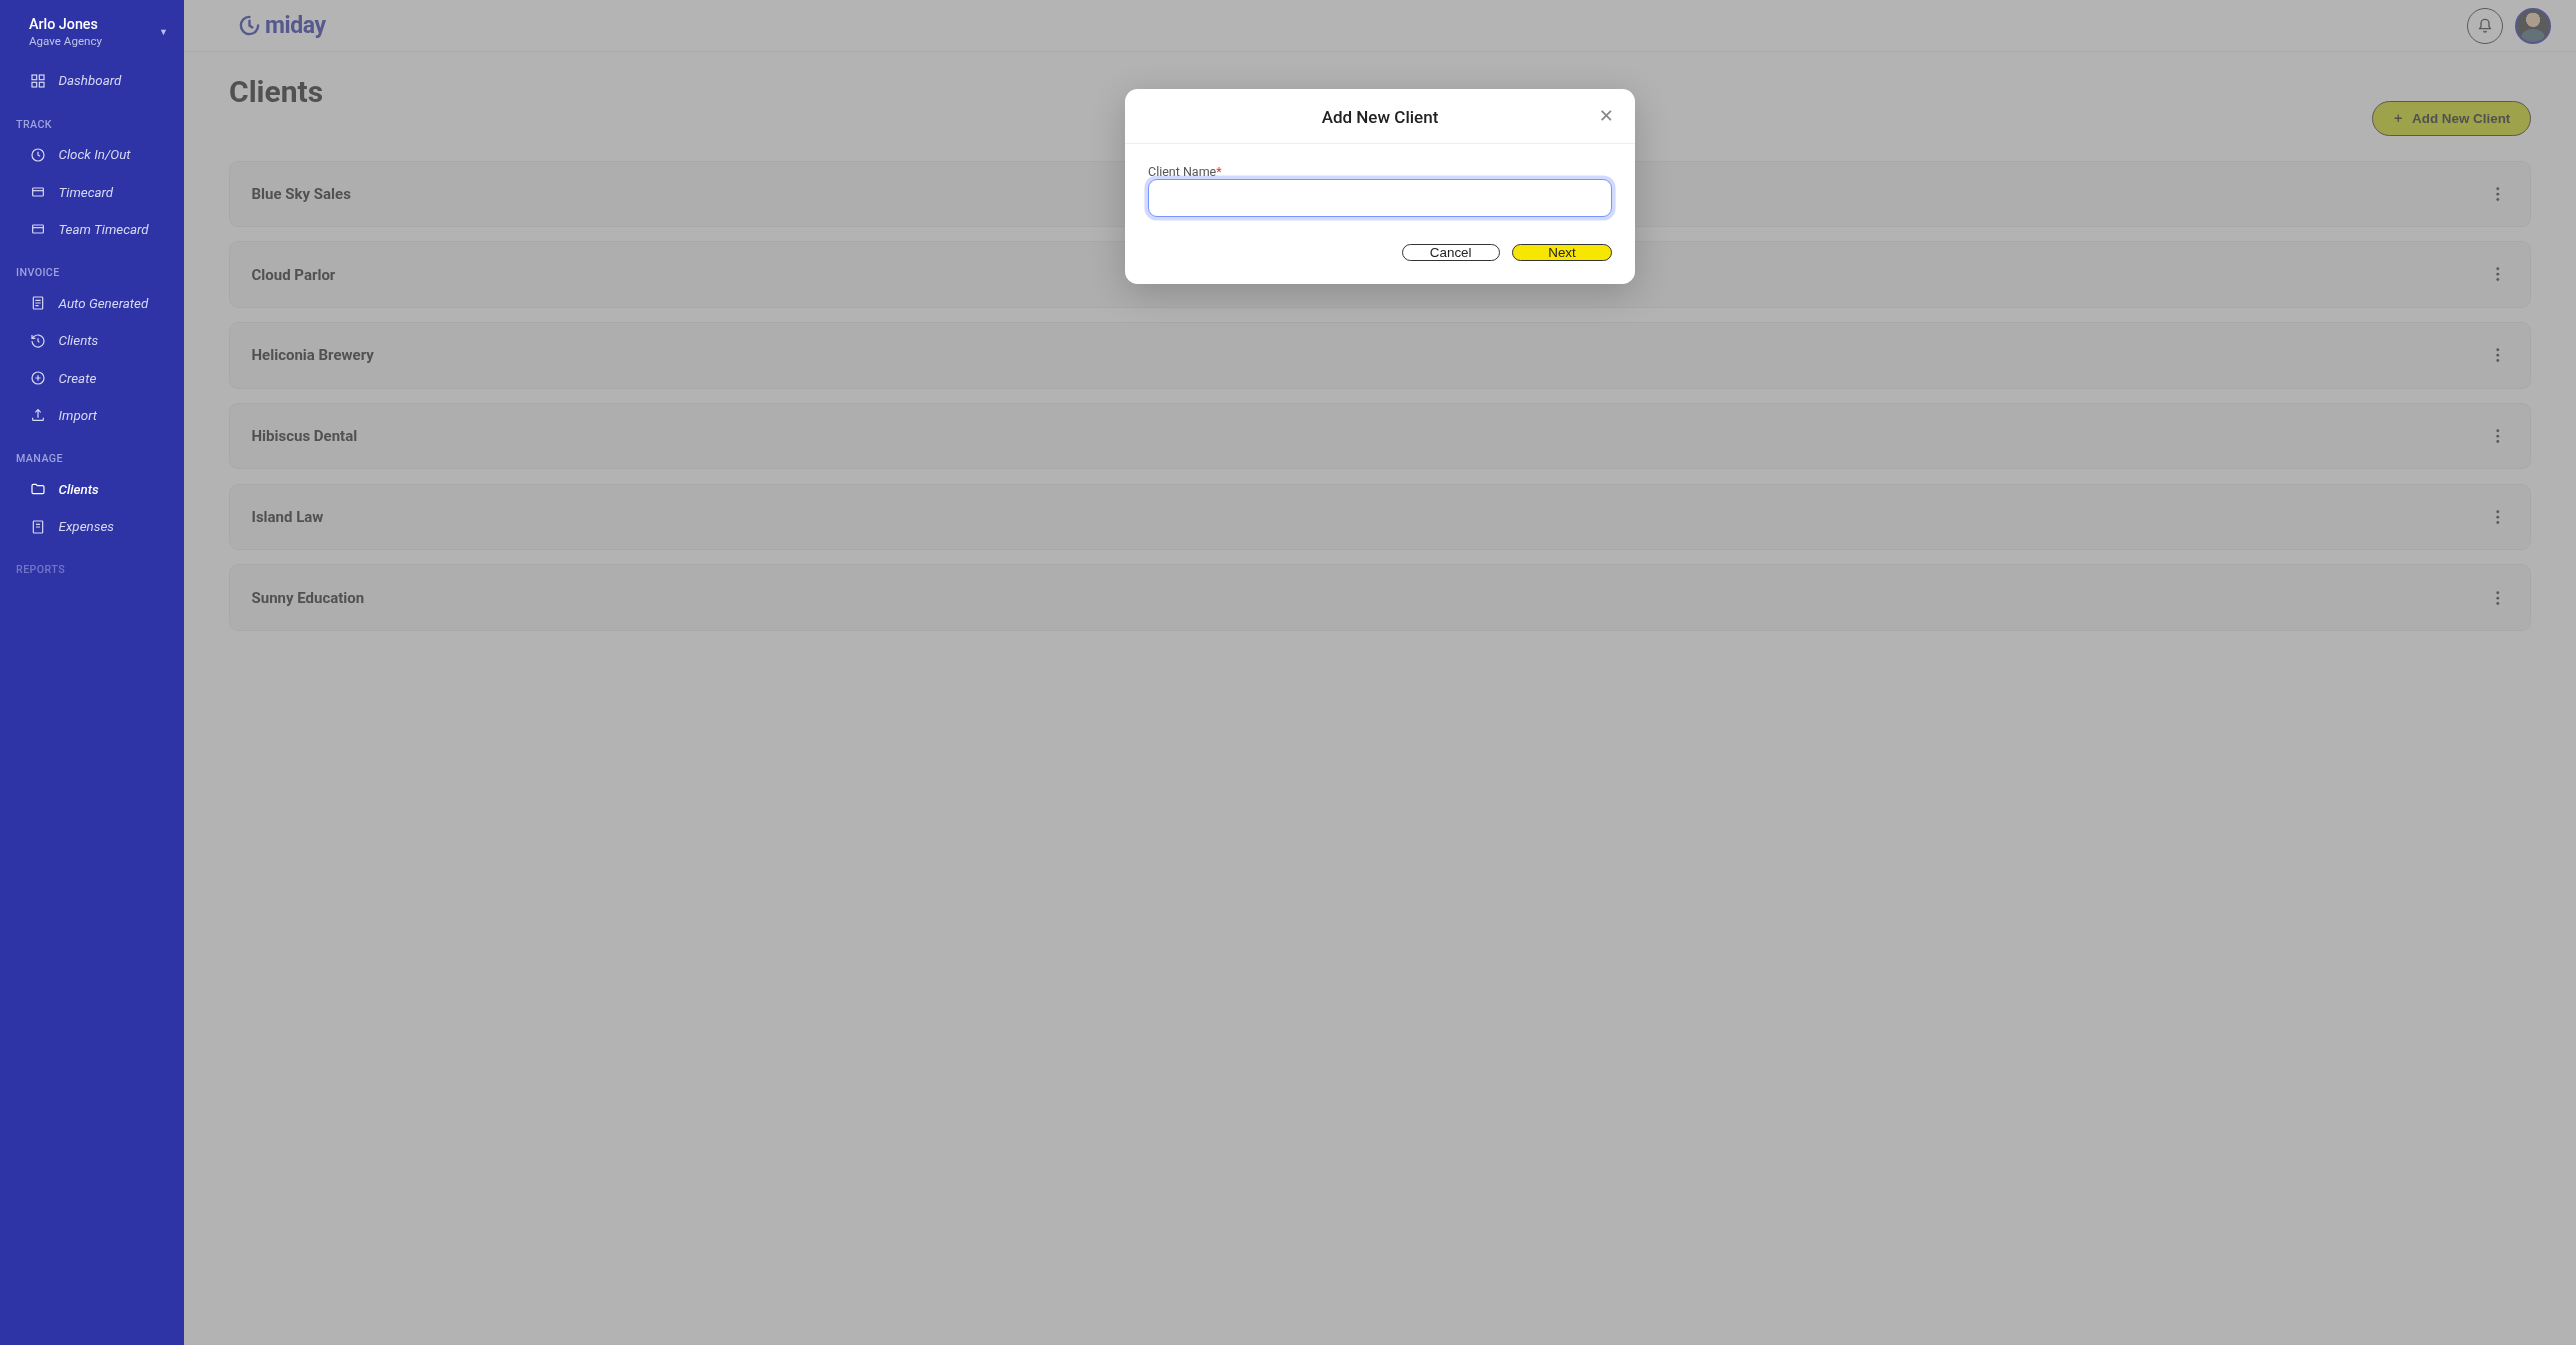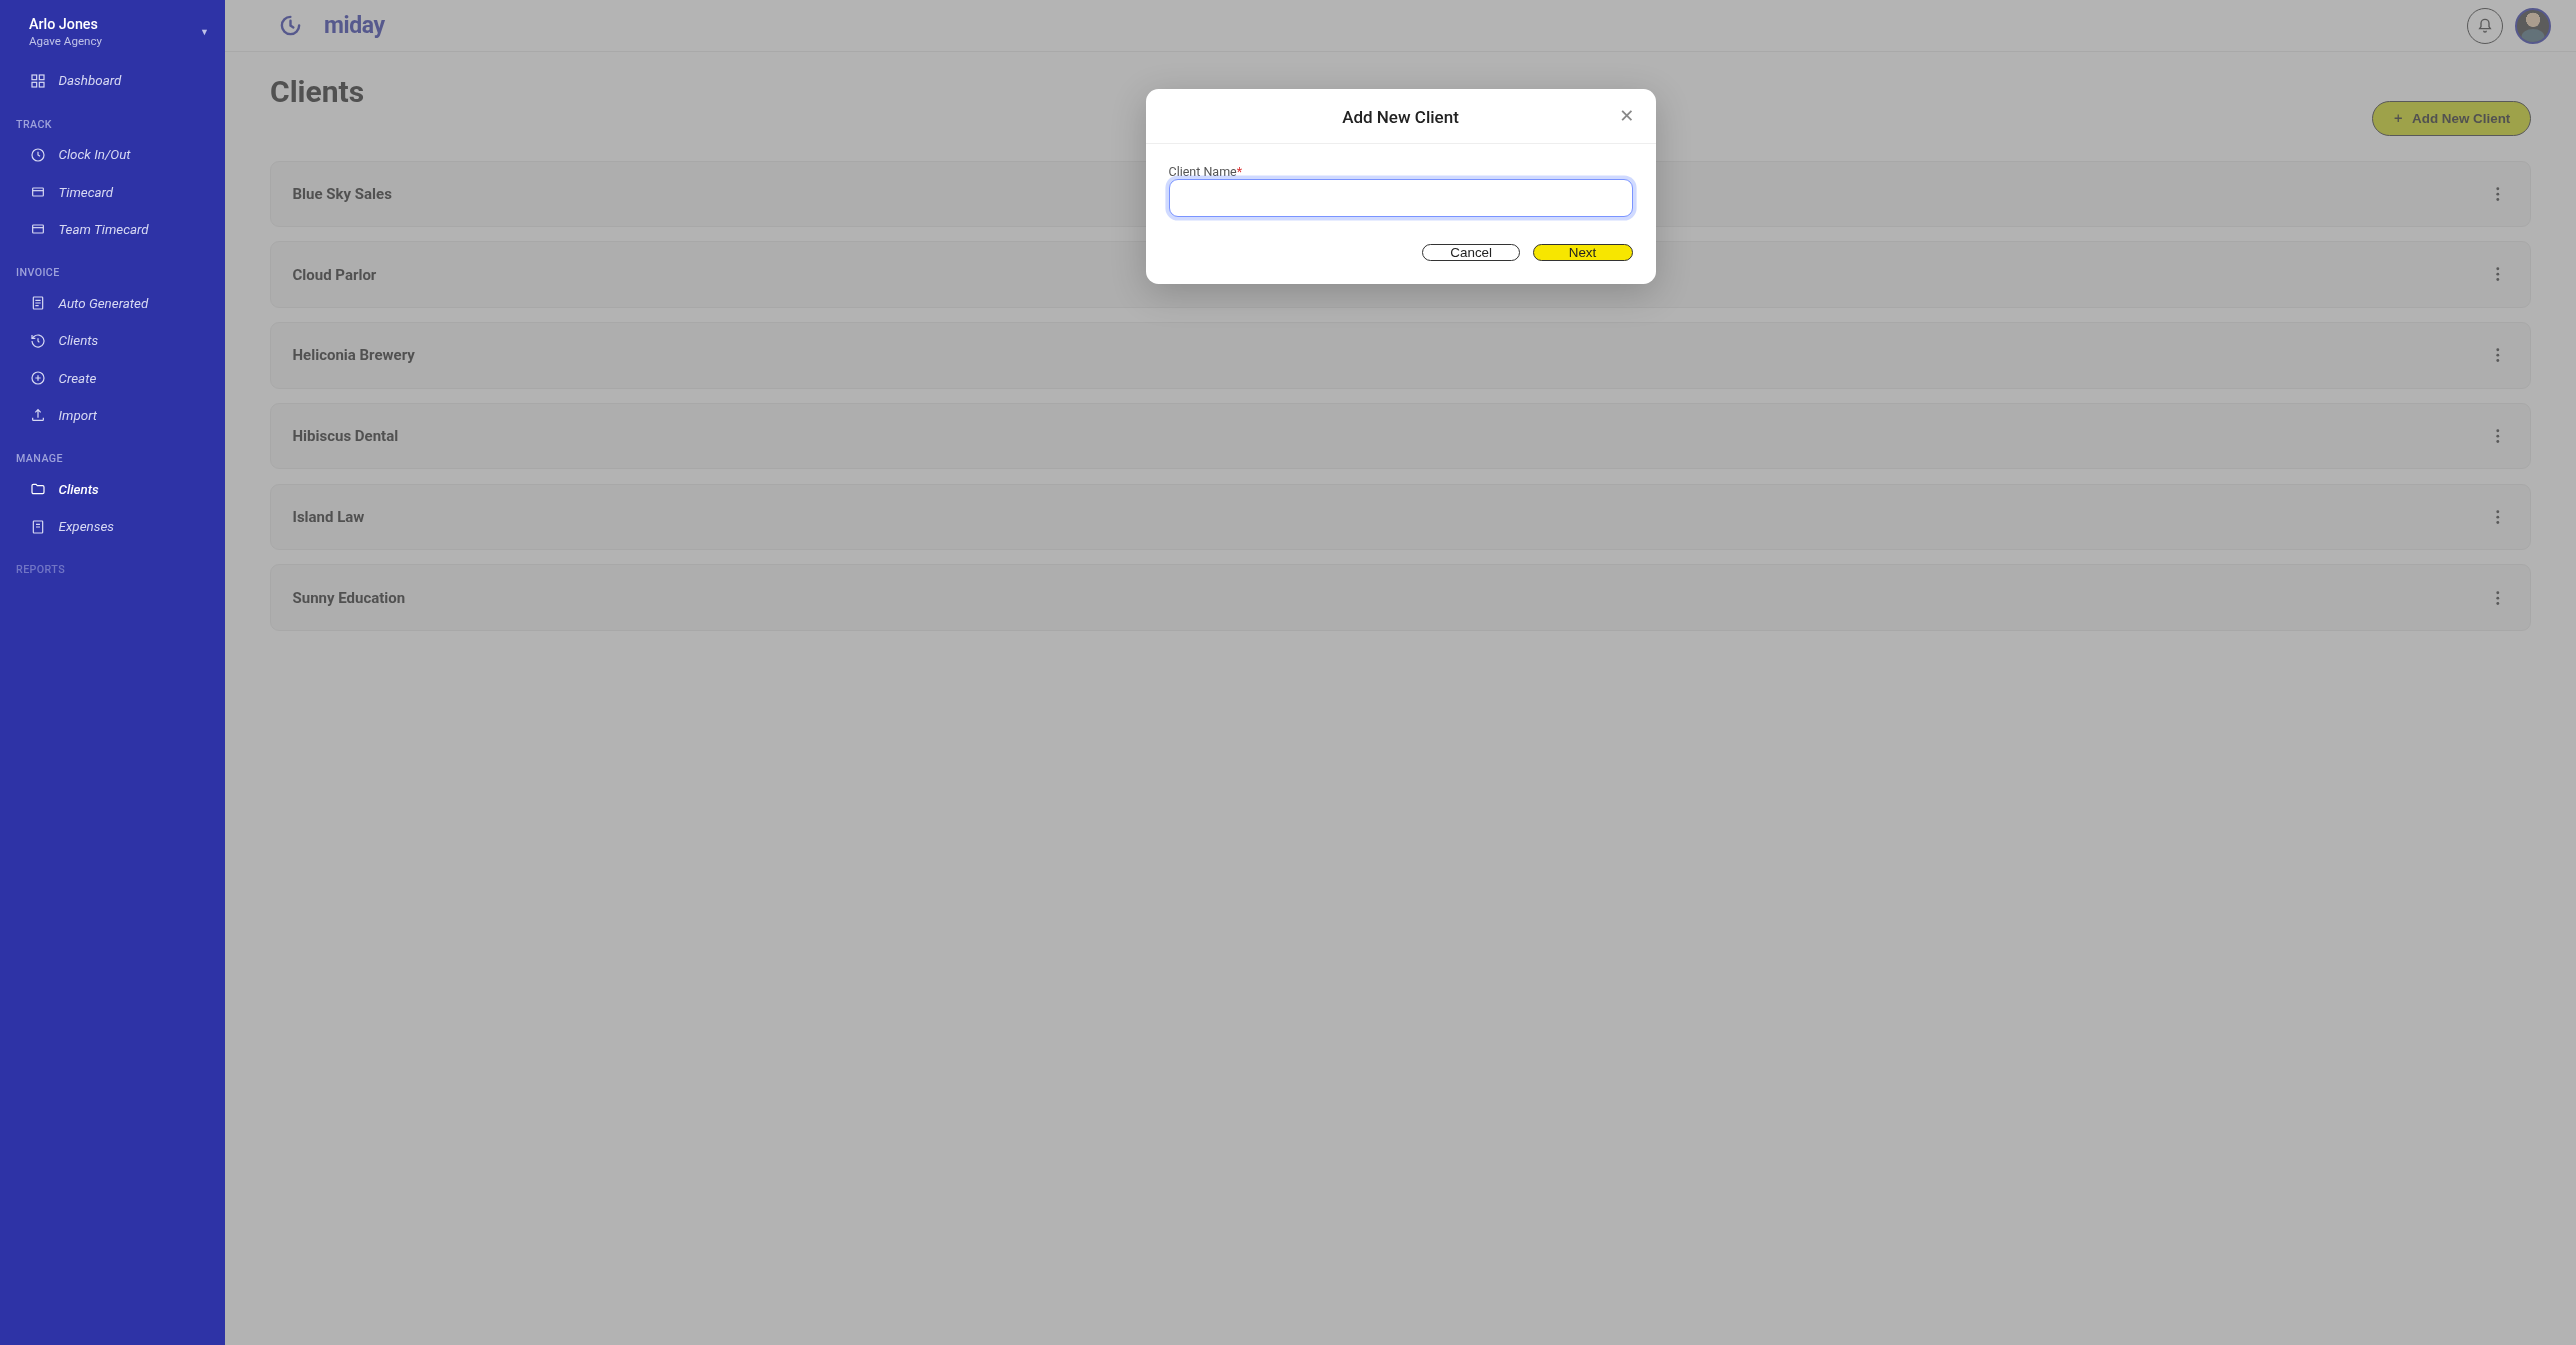--- a/index.html
+++ b/index.html
@@ -6,21 +6,21 @@
   html, body { width: 100%; height: 100%; }
   body {
     font-family: -apple-system, BlinkMacSystemFont, "Segoe UI", Roboto, sans-serif;
     background: #f5f5f5;
     overflow: hidden;
   }
   .app { display: flex; width: 100%; height: 100vh; }
   
   
   .sidebar {
-    width: 225px;
+    width: 184px;
     background: #2e33a6;
     color: #fff;
     flex-shrink: 0;
     display: flex;
     flex-direction: column;
     padding-top: 9px;
     overflow-y: auto;
   }
   .user-block {
     display: flex;
@@ -60,21 +60,21 @@
   .main { flex: 1; display: flex; flex-direction: column; background: #fafafa; position: relative; }
   .topbar {
     height: 52px;
     background: #fcfcfc;
     border-bottom: 0.9px solid #e5e5e5;
     display: flex;
     align-items: center;
     justify-content: space-between;
     padding: 0 25px 0 54px;
   }
-  .logo { display: flex; align-items: center; gap: 22px; color: #2e33a6; font-weight: 700; font-size: 23px; letter-spacing: -0.4px; }
+  .logo { display: flex; align-items: center; gap: 4px; color: #2e33a6; font-weight: 700; font-size: 23px; letter-spacing: -0.4px; }
   .logo-icon { width: 23px; height: 23px; }
   .topbar-right { display: flex; align-items: center; gap: 12.5px; }
   .notif-btn {
     width: 36px; height: 36px; border-radius: 50%;
     border: 1.3px solid #333; background: transparent;
     display: flex; align-items: center; justify-content: center;
     cursor: pointer;
   }
   .notif-btn svg { width: 16px; height: 16px; stroke: #333; fill: none; stroke-width: 2; }
   .avatar {

